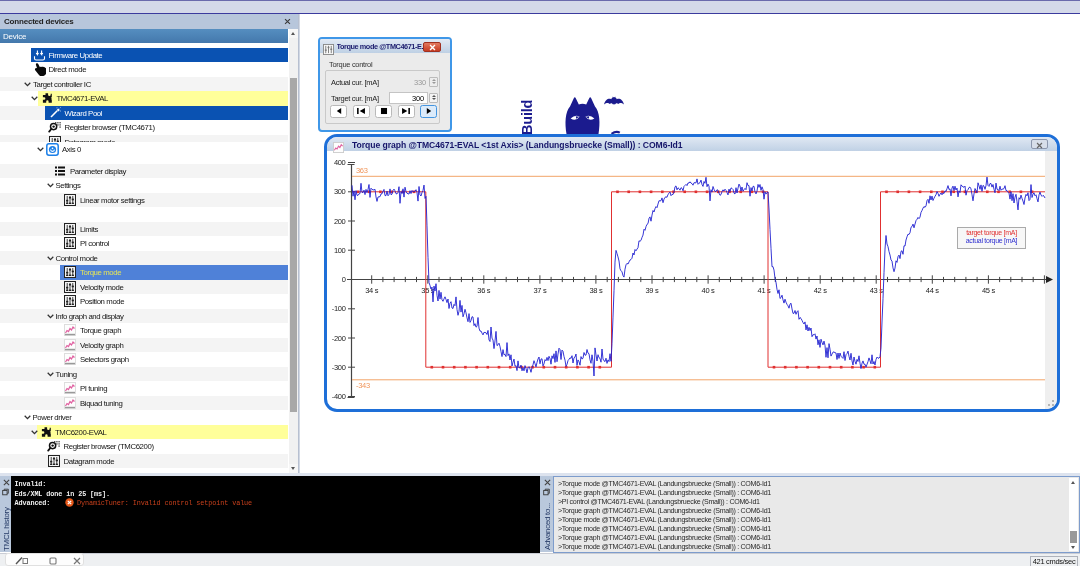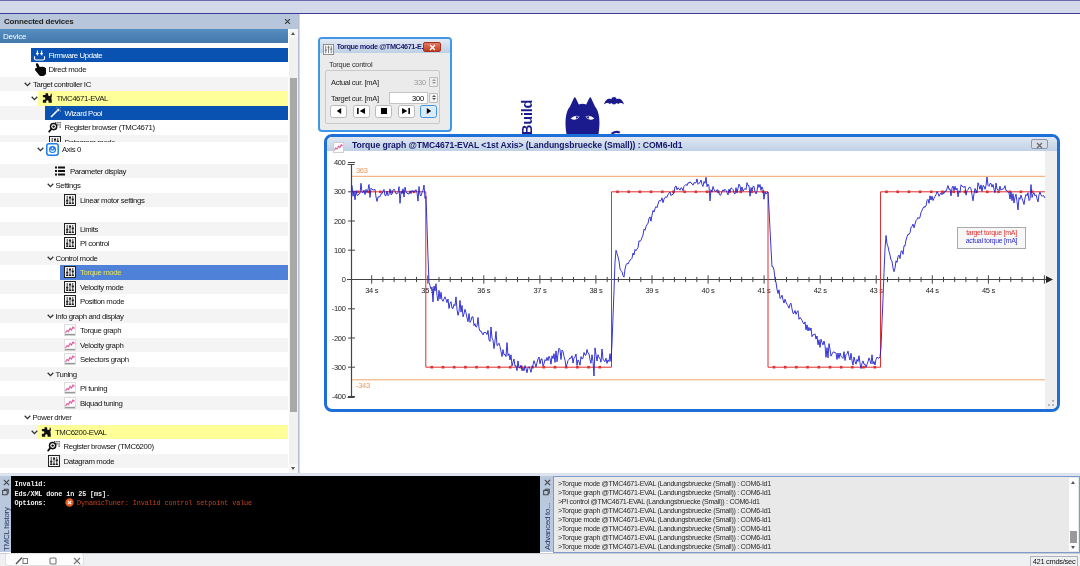--- a/index.html
+++ b/index.html
@@ -44,21 +44,21 @@
 #tw .spinval { position:absolute; font-size:7.5px; letter-spacing:-0.2px; text-align:right; }
 #tw .spin { position:absolute; width:9px; height:10px; border:1px solid #bbb; background:#f4f4f4; border-radius:1px; }
 #tw .spin i { position:absolute; left:1.8px; width:0; height:0; border-left:2.2px solid transparent; border-right:2.2px solid transparent; }
 #tw .spin .up { top:1.3px; border-bottom:2.6px solid #555; }
 #tw .spin .dn { bottom:1.3px; border-top:2.6px solid #555; }
 #tw .mbtn { position:absolute; top:66px; width:17px; height:12.5px; background:#fff; border:1px solid #b9b9b9; border-radius:2.5px; }
 #tw .mbtn svg { position:absolute; left:50%; top:50%; transform:translate(-50%,-50%); }
 #tw .inp { position:absolute; background:#fff; border:1px solid #c4c4c4; }
 
 
-#gw { position:absolute; left:24px; top:120px; width:736px; height:278px; border:3px solid #1e6fd8; border-radius:8px; background:#fff; overflow:hidden; }
+#gw { position:absolute; left:24px; top:120px; width:736px; height:278px; border:3px solid #1e6fd8; border-radius:13px; background:#fff; overflow:hidden; }
 #gw .tbar { position:absolute; left:0; top:0; width:100%; height:14px; background:linear-gradient(#e0e8f3,#c0d1e5); }
 #gw .ticon { position:absolute; left:6px; top:1.5px; }
 #gw .ttl { position:absolute; left:25px; top:2.6px; font-size:8.6px; letter-spacing:-0.05px; color:#16166a; font-weight:bold; white-space:nowrap; }
 #gw .close { position:absolute; right:9px; top:2px; width:17px; height:10px; background:#d7dee9; border:1px solid #8c97ad; border-radius:2px; color:#555; font-size:7px; text-align:center; line-height:9px; }
 #gw .rstrip { position:absolute; right:0; top:14px; width:12px; height:264px; background:#efefef; }
 .axlab { font-size:7.5px; fill:#222; letter-spacing:-0.3px; }
 #legend { position:absolute; left:630px; top:89.5px; width:69px; height:22px; background:#f7f7f7; border:1px solid #aaa; }
 #legend div { font-size:7px; letter-spacing:-0.3px; text-align:center; margin-top:1px; }
 
 
@@ -816,21 +816,21 @@
       </svg>
     <svg style="position:absolute;left:2px;top:12px" width="7" height="8" viewBox="0 0 8 8">
         <rect x="0.8" y="2.2" width="5" height="5" fill="none" stroke="#333"></rect>
         <path d="M2.5 2.2 V0.8 H7.2 V5.5 H6" fill="none" stroke="#333"></path>
       </svg>
     <div class="vtxt" style="left:1.5px;top:75px">TMCL history</div>
   </div>
   <div class="abs" id="console">
     <div class="ln" style="top:4px">Invalid:</div>
     <div class="ln" style="top:13.5px">Eds/XML done in 25 [ms].</div>
-    <div class="ln" style="top:23px">Options:</div>
+    <div class="ln" style="top:23px">Advanced:</div>
     <svg style="position:absolute;left:53.5px;top:22px" width="9" height="9" viewBox="0 0 9 9">
         <circle cx="4.5" cy="4.5" r="4.2" fill="#e55718"></circle>
         <path d="M2.8 2.8 L6.2 6.2 M6.2 2.8 L2.8 6.2" stroke="#fff" stroke-width="1.2"></path>
       </svg>
     <div class="ln" style="left:66px;top:23px;color:#c8401c;font-weight:normal">DynamicTuner: Invalid control setpoint value</div>
   </div>
   <div class="abs" id="rtab">
     <svg style="position:absolute;left:3.5px;top:2.5px" width="7" height="7" viewBox="0 0 8 8">
         <path d="M1 1 L7 7 M7 1 L1 7" stroke="#444" stroke-width="1.3"></path>
       </svg>

